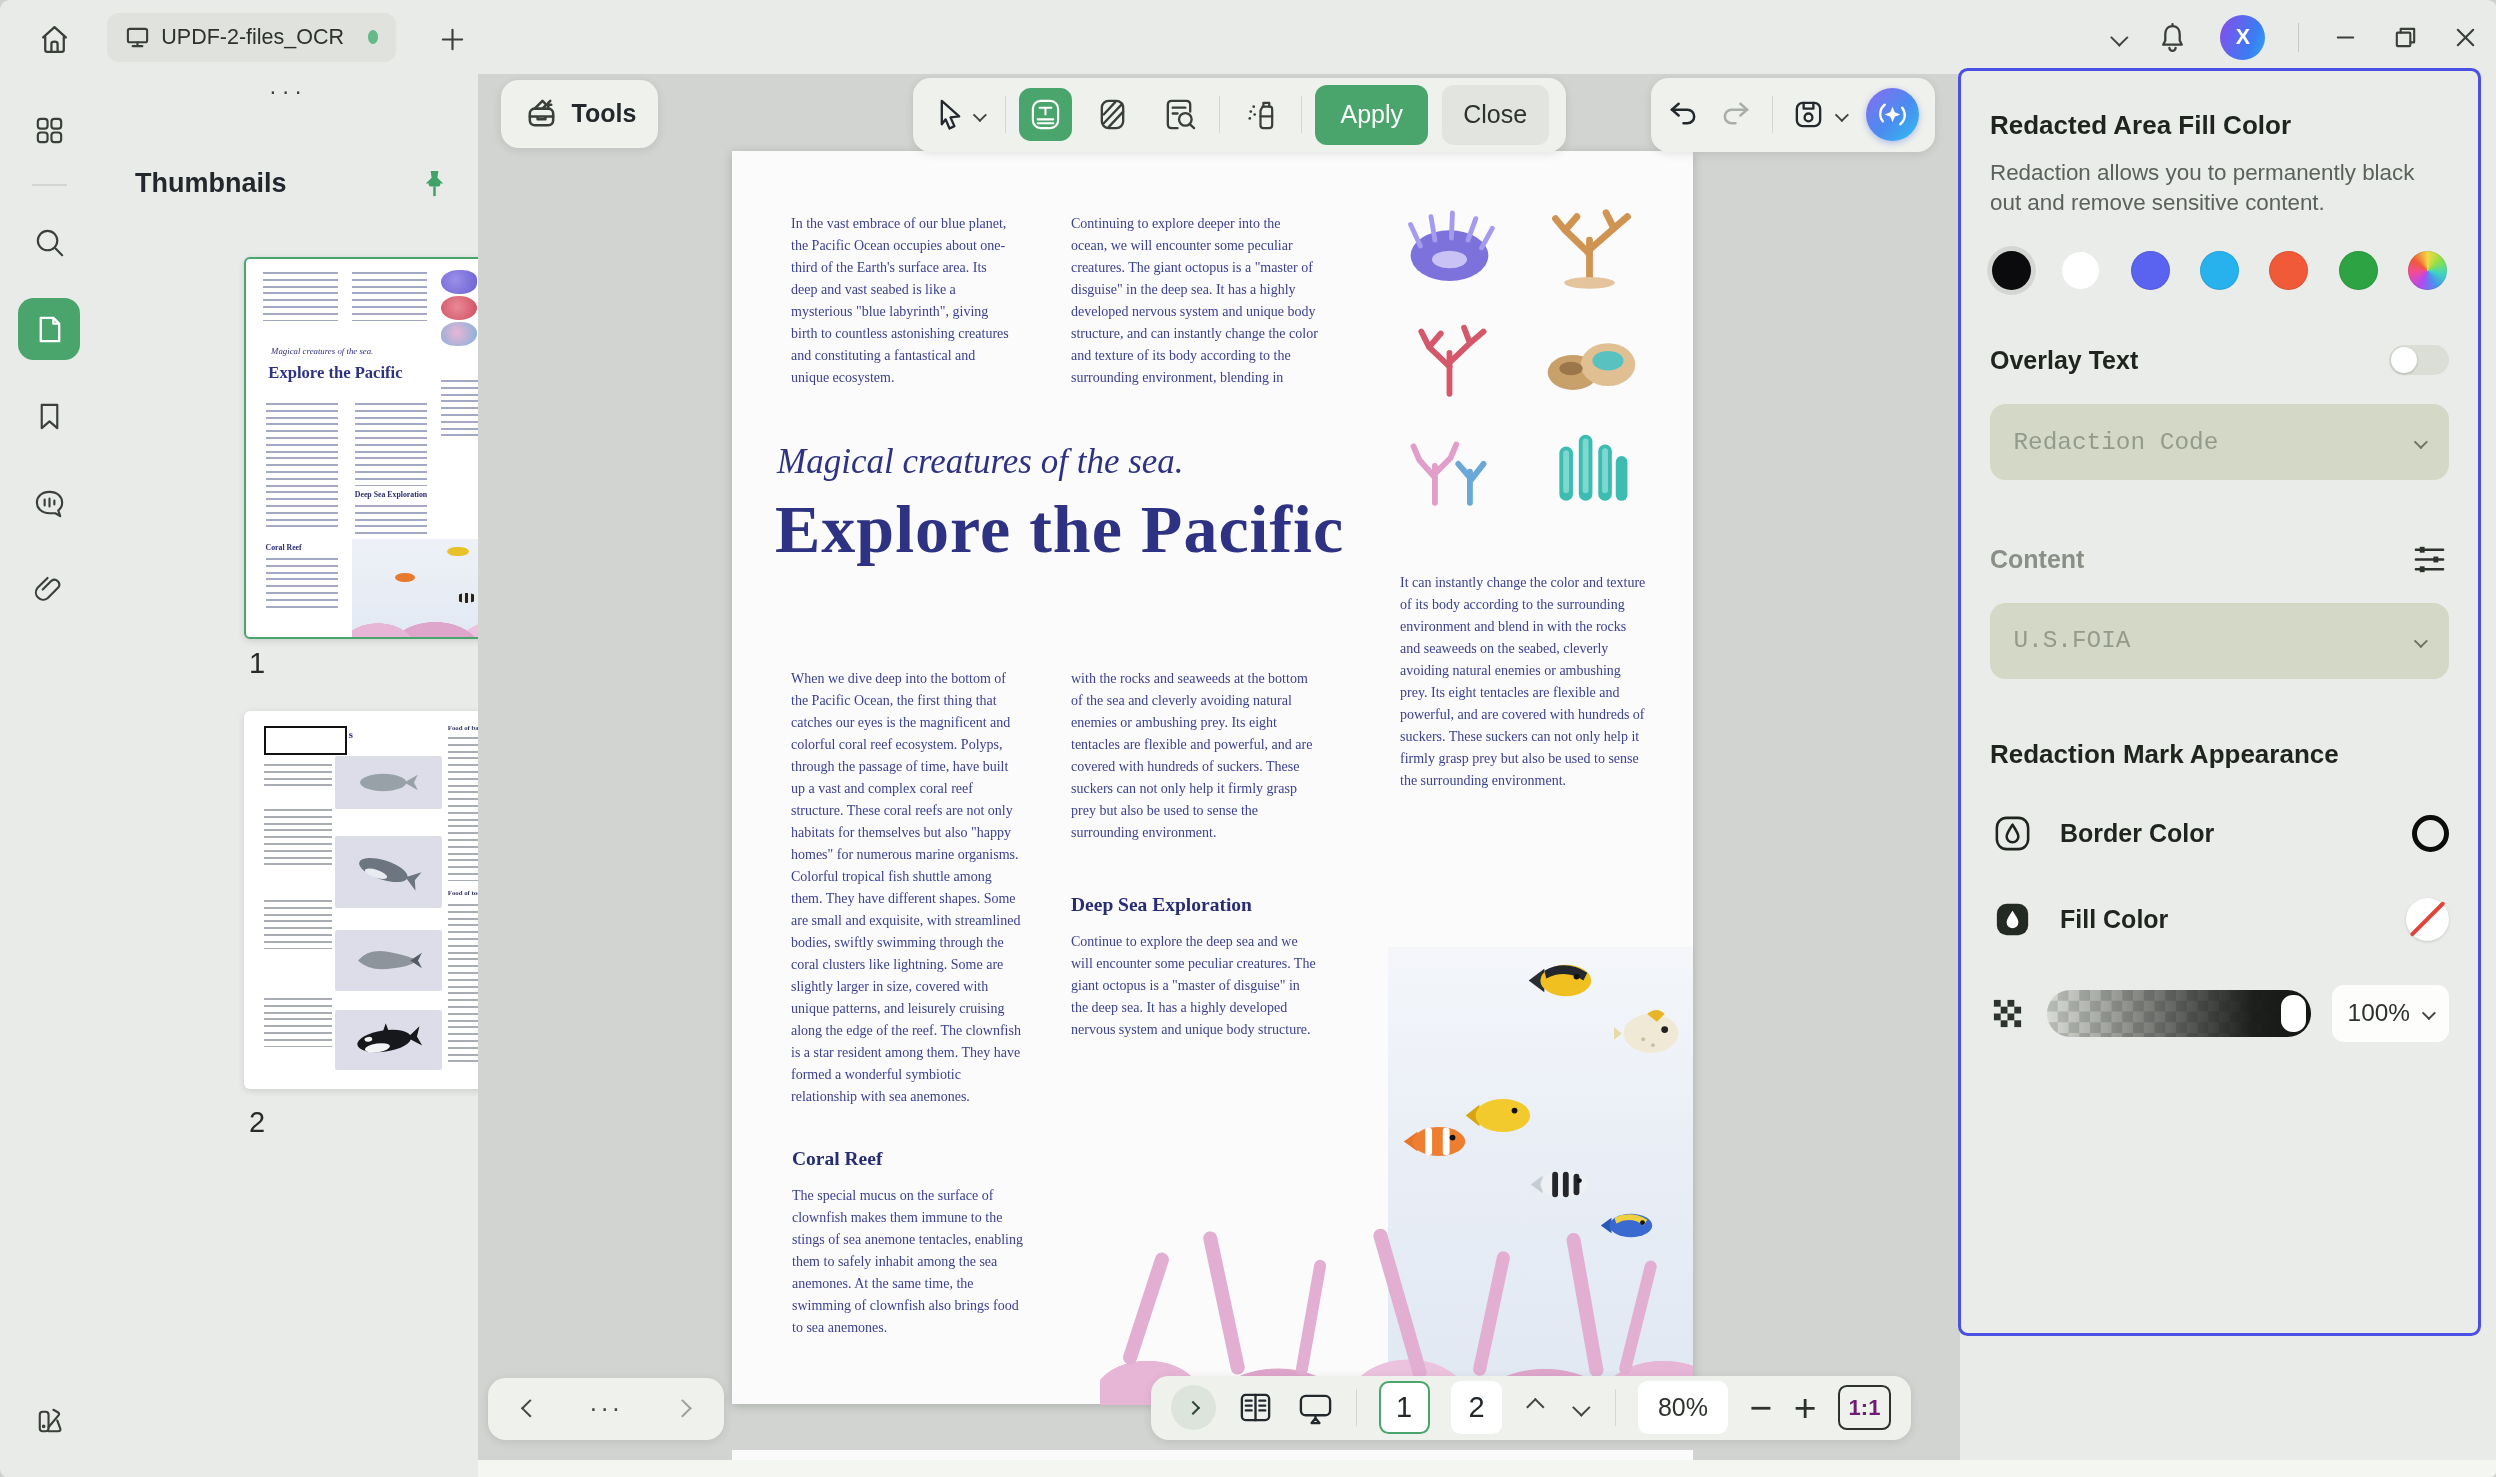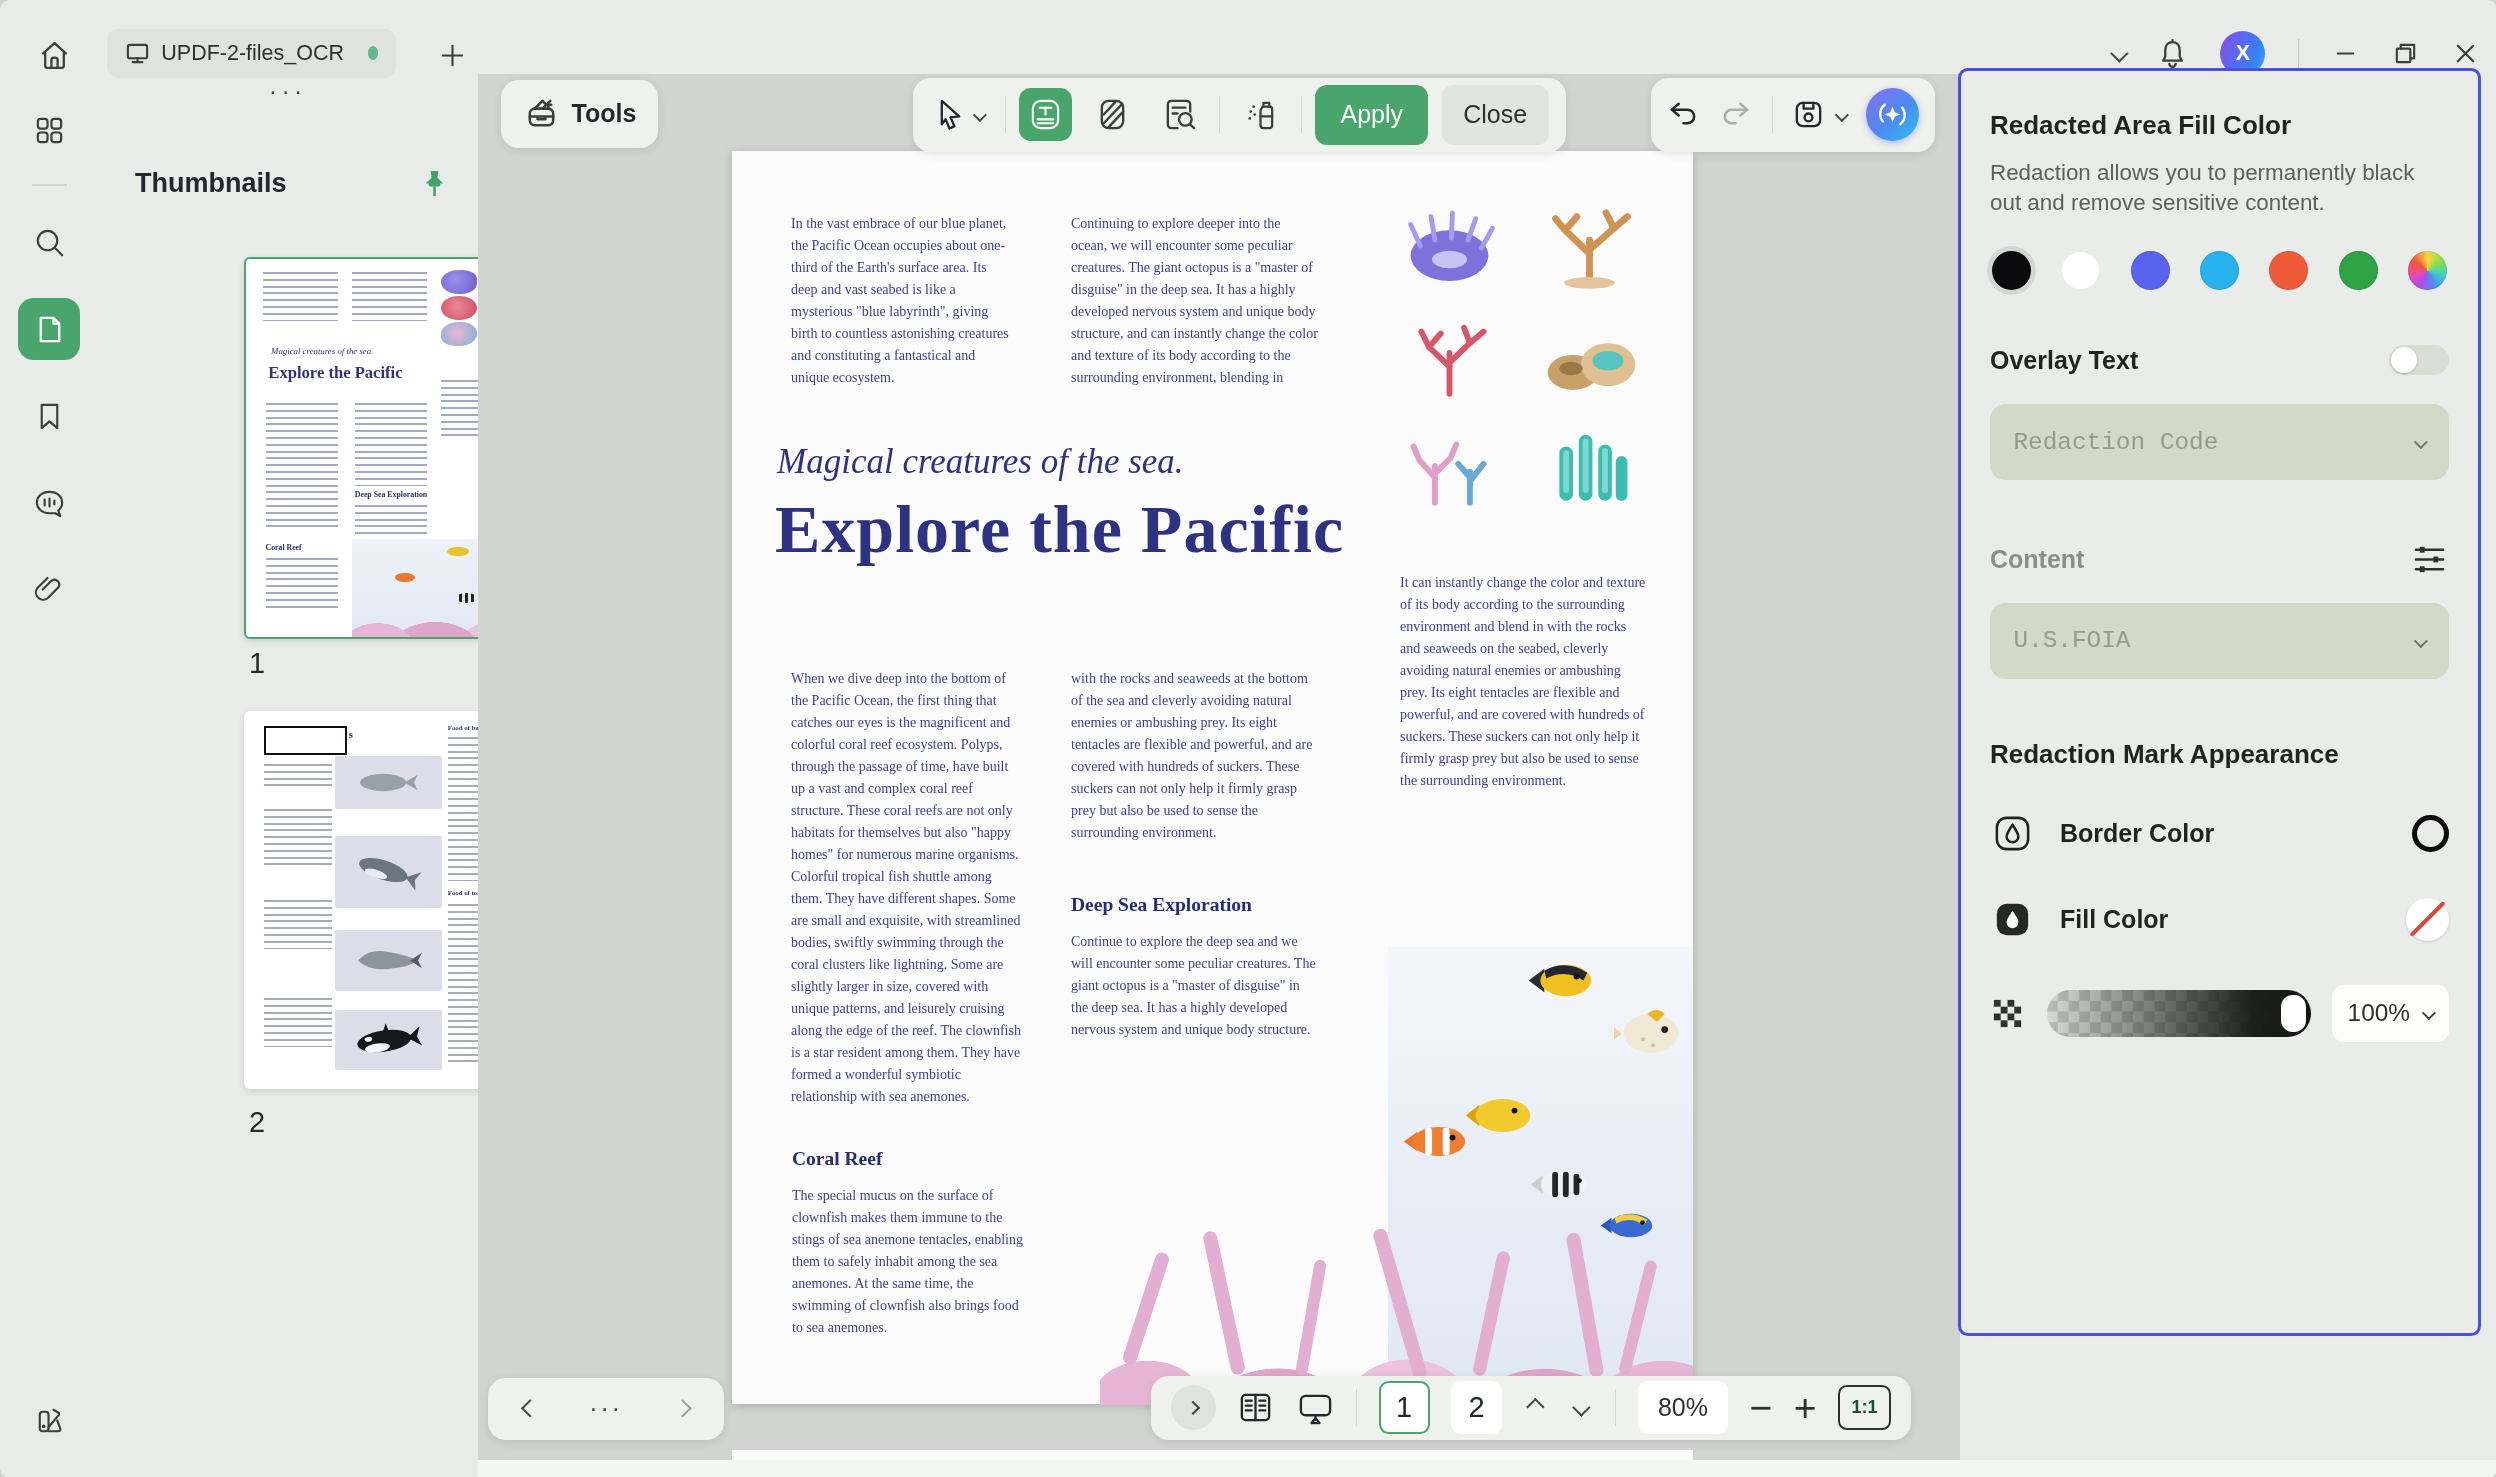--- a/index.html
+++ b/index.html
@@ -2,21 +2,21 @@
 <html><head>
 <meta charset="utf-8">
 <style>
   html,body{margin:0;padding:0;background:#cfd2ce;}
   .app{position:relative;width:2497px;height:1478px;background:#e8ebe7;
        font-family:"Liberation Sans",sans-serif;overflow:hidden;border-radius:9.8px;}
   svg{display:block}
   .ico{stroke:#3a3f3a;stroke-width:2.2;fill:none;stroke-linecap:round;stroke-linejoin:round;}
 
   
-  .titlebar{position:absolute;left:0;top:16px;width:100%;height:88px;}
+  .titlebar{position:absolute;left:0;top:0;width:100%;height:88px;}
   .homebtn{position:absolute;left:33px;top:17.6px;width:43px;height:43px;display:flex;align-items:center;justify-content:center;cursor:pointer;}
   .tab{position:absolute;left:107px;top:12.7px;width:289px;height:49px;background:#dfe2dd;border-radius:11.7px;
        display:flex;align-items:center;gap:11.7px;padding:0 17.6px;box-sizing:border-box;}
   .tab-title{font-size:21.5px;color:#2d322d;white-space:nowrap;overflow:hidden;}
   .tab-dot{width:10.7px;height:13.7px;border-radius:50%;background:#63b98a;margin-left:auto;}
   .newtab{position:absolute;left:435px;top:21.5px;width:35px;height:35px;display:flex;align-items:center;justify-content:center;cursor:pointer;}
   .tb-right{position:absolute;right:17.6px;top:0;height:74px;display:flex;align-items:center;gap:33px;}
   .avatar{width:45px;height:45px;border-radius:50%;background:linear-gradient(110deg,#7e53ec 10%,#3a7df2 70%,#2fa9f0 100%);
           color:#fff;font-size:21.5px;font-weight:bold;display:flex;align-items:center;justify-content:center;}
   .tb-sep{width:1px;height:29px;background:#c6c9c4;}
@@ -70,21 +70,21 @@
   .chev.left{transform:rotate(135deg);}
   .chev.sm{width:7.8px;height:7.8px;border-width:2.3px;}
   .chev.gray{border-color:#9ba09b;}
 
   
   .navpill{position:absolute;left:9.8px;bottom:20.5px;width:217px;height:62px;justify-content:space-around;padding:0 9.8px;}
   .ctlpill{position:absolute;left:673px;bottom:20.5px;height:64px;padding:0 19.5px;gap:21.5px;}
   .pgbtn{width:51px;height:53px;background:#fff;border-radius:9.8px;font-size:29px;color:#23282d;display:flex;align-items:center;justify-content:center;cursor:pointer;}
   .pgbtn.cur{border:2.4px solid #4aa56c;box-sizing:border-box;}
   .zoomval{width:90px;height:53px;background:#fff;border-radius:9.8px;font-size:25px;color:#2d322d;display:flex;align-items:center;justify-content:center;cursor:pointer;}
-  .fitbtn{width:49px;height:41px;border:2.9px solid #2d322d;border-radius:8.8px;font-size:18px;font-weight:bold;color:#14532d;display:flex;align-items:center;justify-content:center;cursor:pointer;}
+  .fitbtn{width:49px;height:41px;border:2.9px solid #2d322d;border-radius:8.8px;font-size:22px;font-weight:bold;color:#701a75;display:flex;align-items:center;justify-content:center;cursor:pointer;}
   .mathbtn{font-size:39px;color:#2d322d;cursor:pointer;line-height:1;}
   .circbtn{width:45px;height:45px;border-radius:50%;background:#dde4dc;display:flex;align-items:center;justify-content:center;cursor:pointer;}
 
   
   .page{position:absolute;left:254px;top:77px;width:961px;height:1253px;background:#fbfbfc;box-shadow:0 2px 9.8px rgba(0,0,0,.18);}
   .page2sliver{position:absolute;left:254px;top:1376px;width:961px;height:39px;background:#fbfbfc;}
   .doc{font-family:"Liberation Serif",serif;color:#3b4190;}
   .dcol{position:absolute;font-size:14px;line-height:22px;}
   .dhead{position:absolute;font-family:"Liberation Serif",serif;font-weight:bold;color:#272c73;font-size:19.5px;}
   .tagline{position:absolute;left:45px;top:291px;font-style:italic;font-size:35px;color:#2e3283;font-family:"Liberation Serif",serif;}

